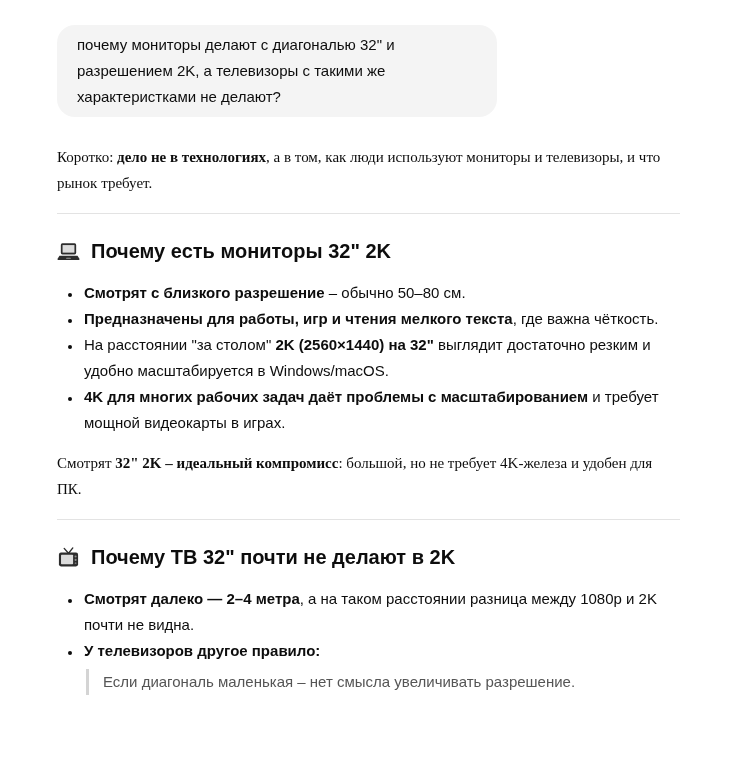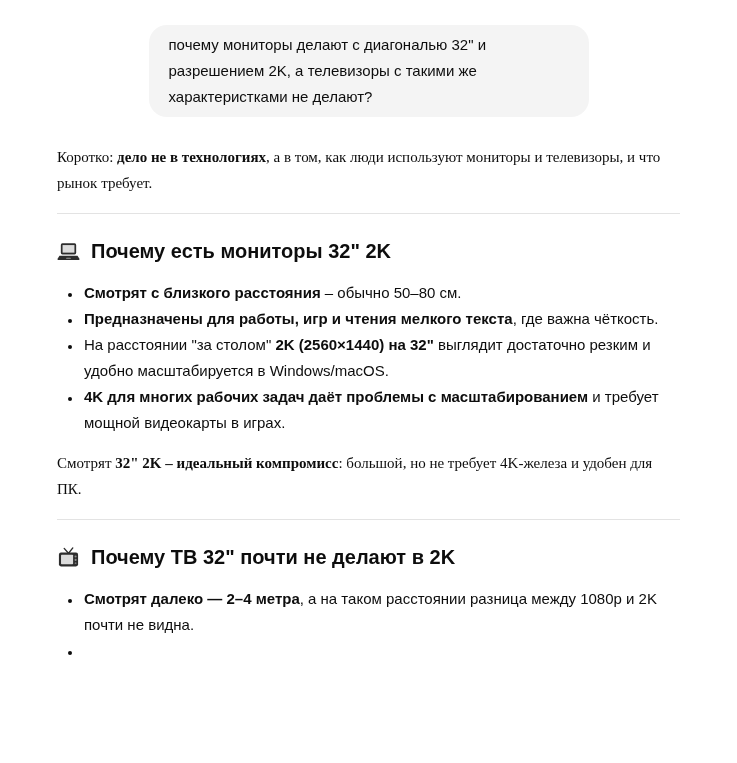--- a/index.html
+++ b/index.html
@@ -14,21 +14,21 @@
     box-sizing: border-box;
   }
   .page {
     width: 623px;
     margin: 0 auto;
     padding-top: 25px;
   }
   
   .bubble-row {
     display: flex;
-    justify-content: center;
+    justify-content: flex-start;
     margin-bottom: 27px;
   }
   .bubble {
     background: #f4f4f4;
     border-radius: 18px;
     padding: 7px 20px;
     max-width: 400px;
     line-height: 26px;
   }
   p { margin: 0 0 16px 0; font-family: Liberation Serif, serif; }
@@ -95,21 +95,21 @@
           <rect x="5.8" y="5.3" width="12.4" height="7.9" fill="#dcdcdc"></rect>
           <path d="M2.6 16.5h18.8l2 3.1c.35.55 0 1.15-.65 1.15H1.25c-.65 0-1-.6-.65-1.15z" fill="#2d2d2d"></path>
           <rect x="9.5" y="18.4" width="5" height="1.2" rx="0.6" fill="#9a9a9a"></rect>
         </svg>
       </span>
       <span>Почему есть мониторы 32" 2K</span>
     </h3>
 
 
     <ul>
-      <li><strong>Смотрят с близкого расстояния</strong><span> – обычно 50–80 см.</span></li>
+      <li><strong>Смотрят с близкого разрешение</strong><span> – обычно 50–80 см.</span></li>
       <li><strong>Предназначены для работы, игр и чтения мелкого текста</strong><span>, где важна чёткость.</span></li>
       <li><span>На расстоянии "за столом" </span><strong>2K (2560×1440) на 32"</strong><span> выглядит достаточно резким и удобно масштабируется в Windows/macOS.</span></li>
       <li><strong>4K для многих рабочих задач даёт проблемы с масштабированием</strong><span> и требует мощной видеокарты в играх.</span></li>
     </ul>
 
     <p class="outro"><span>Смотрят </span><strong>32" 2K – идеальный компромисс</strong><span>: большой, но не требует 4K-железа и удобен для ПК.</span></p>
 
     <hr>
 
     <h3>
@@ -123,18 +123,20 @@
           <rect x="18.4" y="17.2" width="2" height="1.2" rx="0.5" fill="#8f8f8f"></rect>
         </svg>
       </span>
       <span>Почему ТВ 32" почти не делают в 2K</span>
     </h3>
 
 
     <ul>
       <li><strong>Смотрят далеко — 2–4 метра</strong><span>, а на таком расстоянии разница между 1080p и 2K почти не видна.</span></li>
       <li>
+        <span><strong>У телевизоров другое правило:</strong></span>
+        <blockquote>Если диагональ маленькая – нет смысла увеличивать разрешение.</blockquote>
       </li>
 
     </ul>
 
   </div>
 </div>
 
 </body></html>

